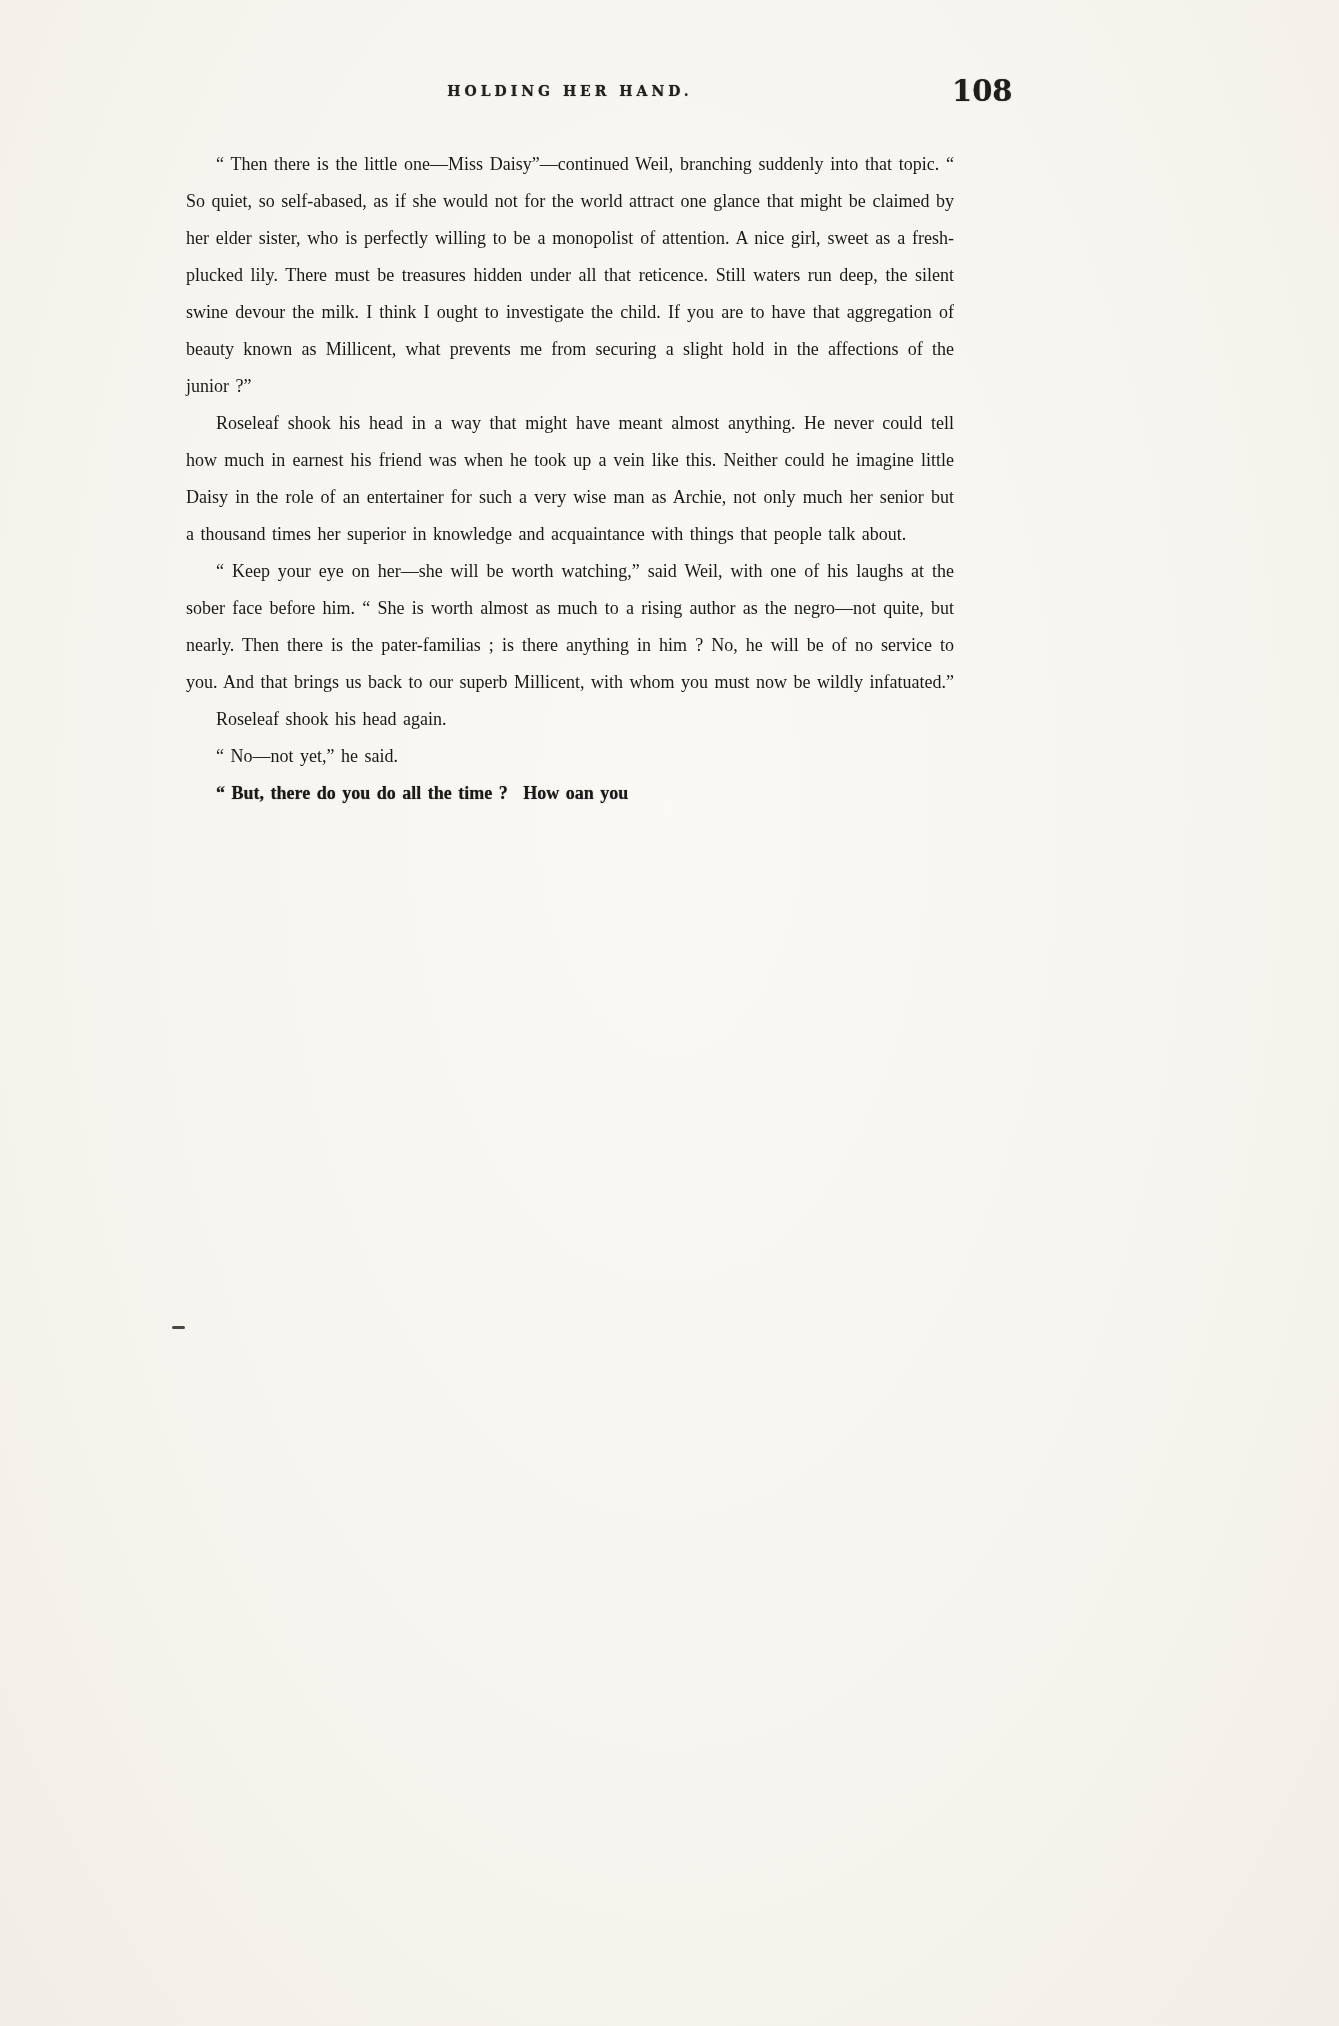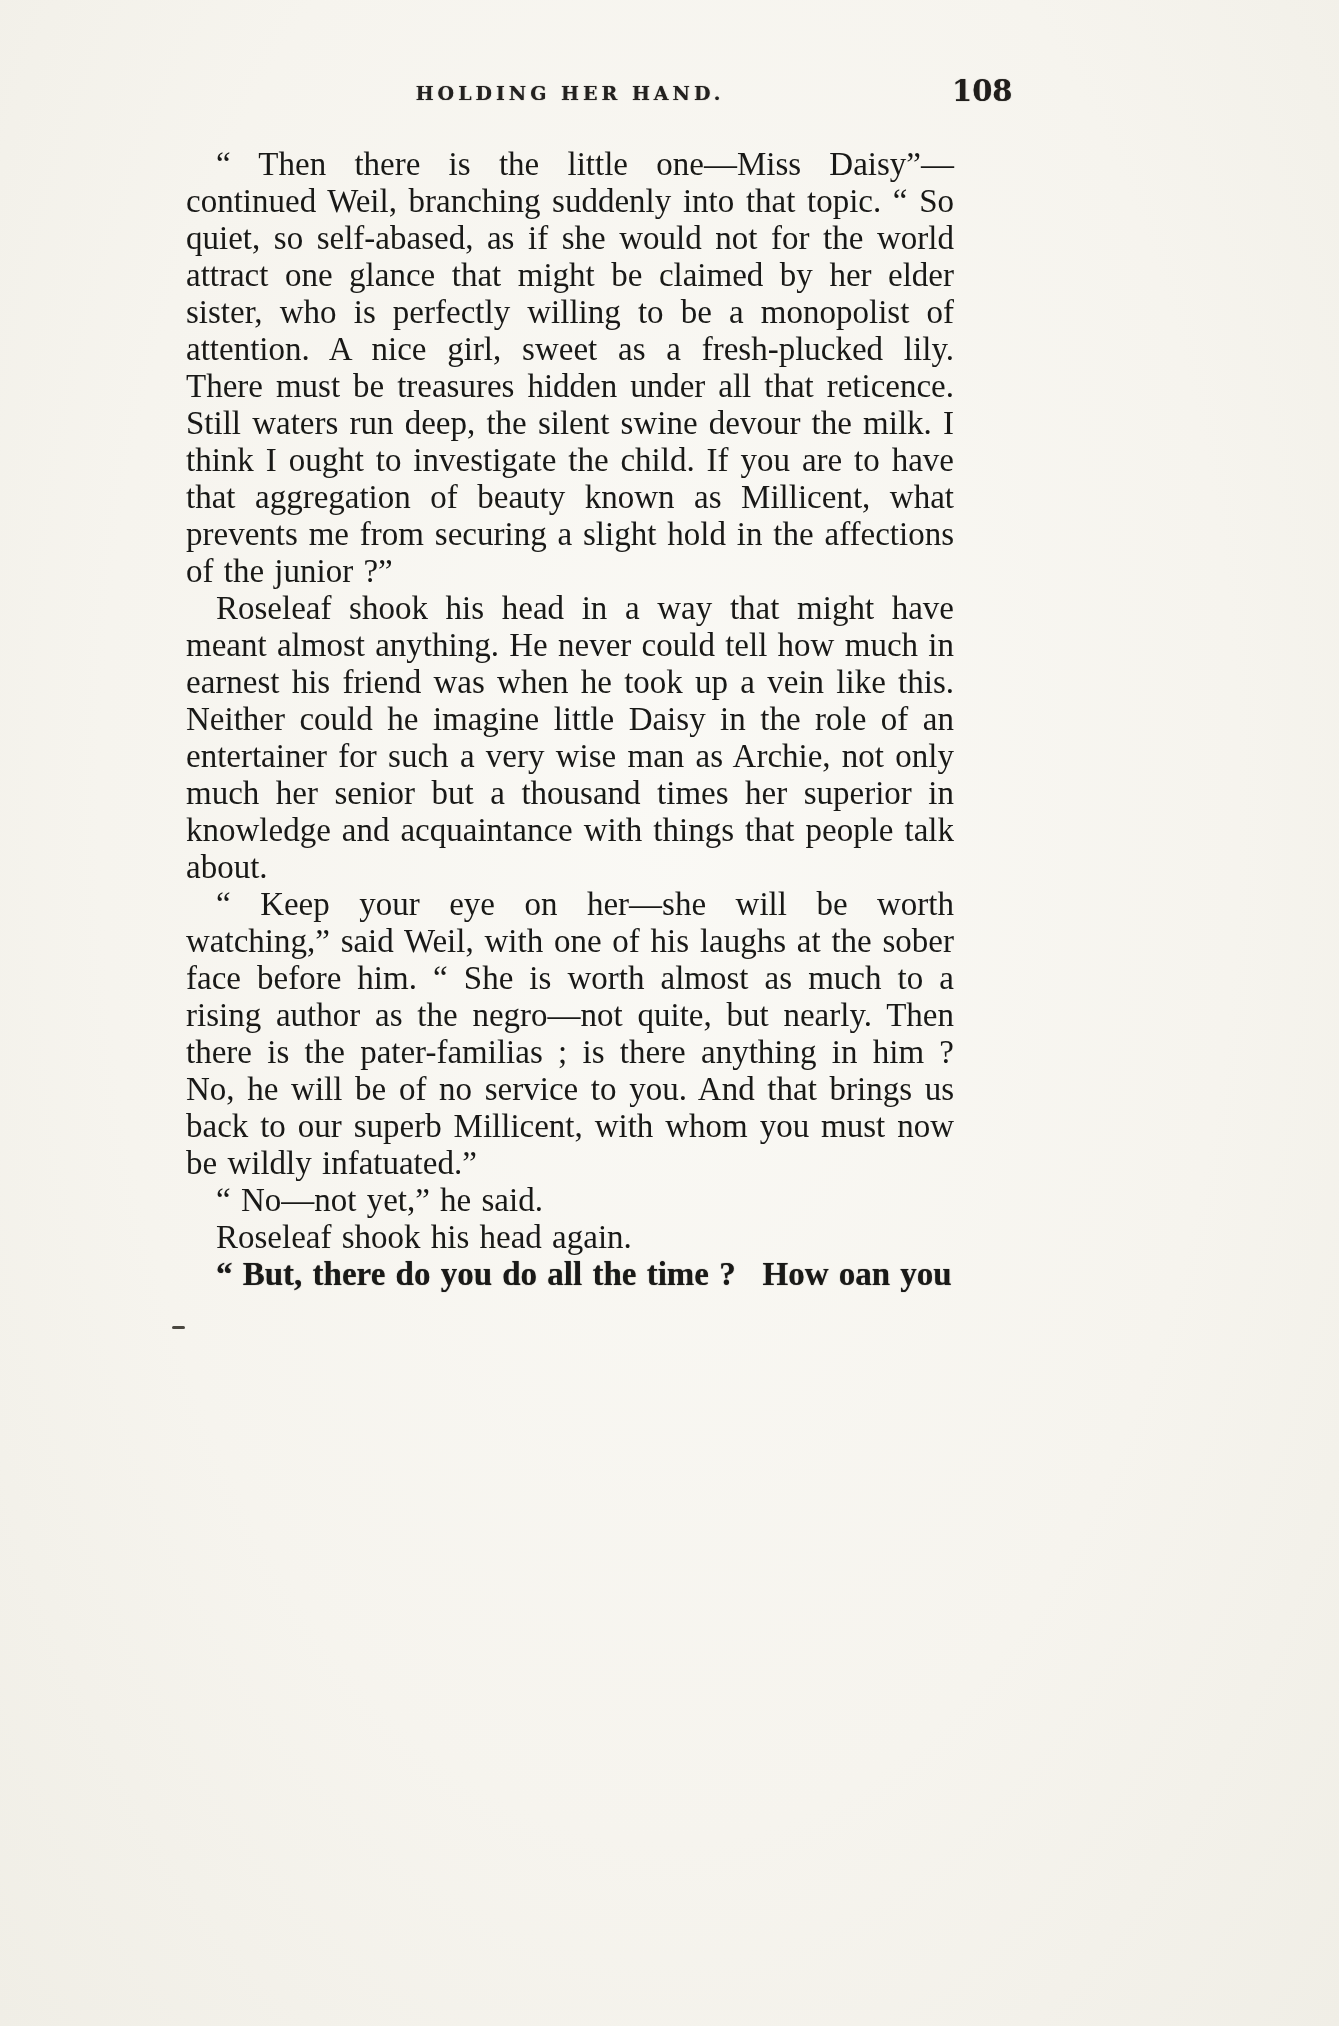--- a/index.html
+++ b/index.html
@@ -22,21 +22,21 @@
     position: absolute;
     top: 82px;
     left: 186px;
     width: 768px;
     text-align: center;
   }
   .header-title {
     display: inline-block;
     font-family: "DejaVu Serif", serif;
     font-weight: 700;
-    font-size: 19px;
+    font-size: 14px;
     letter-spacing: 4px;
     color: #23211f;
     text-shadow: 0 0 1px rgba(30,28,25,0.7);
   }
   .page-number {
     position: absolute;
     top: 74px;
     left: 952px;
     width: 60px;
     text-align: right;
@@ -44,21 +44,21 @@
     font-weight: 700;
     font-size: 29px;
     color: #201e1b;
     text-shadow: 0 0 1px rgba(30,28,25,0.6);
   }
   .text-block {
     position: absolute;
     top: 146px;
     left: 186px;
     width: 768px;
-    font-size: 33px;
+    font-size: 18px;
     line-height: 37px;
     text-align: justify;
     color: #191917;
     word-spacing: 2px;
   }
   .text-block p {
     margin: 0;
     padding: 0;
     text-indent: 30px;
   }
@@ -84,20 +84,20 @@
   <div class="running-header">
     <span class="header-title">HOLDING HER HAND.</span>
   </div>
 
   <div class="page-number">108</div>
 
   <div class="text-block">
     <p>“ Then there is the little one—Miss Daisy”—continued Weil, branching suddenly into that topic. “ So quiet, so self-abased, as if she would not for the world attract one glance that might be claimed by her elder sister, who is perfectly willing to be a monopolist of attention. A nice girl, sweet as a fresh-plucked lily. There must be treasures hidden under all that reticence. Still waters run deep, the silent swine devour the milk. I think I ought to investigate the child. If you are to have that aggregation of beauty known as Millicent, what prevents me from securing a slight hold in the affections of the junior ?”</p>
     <p>Roseleaf shook his head in a way that might have meant almost anything. He never could tell how much in earnest his friend was when he took up a vein like this. Neither could he imagine little Daisy in the role of an entertainer for such a very wise man as Archie, not only much her senior but a thousand times her superior in knowledge and acquaintance with things that people talk about.</p>
     <p>“ Keep your eye on her—she will be worth watching,” said Weil, with one of his laughs at the sober face before him. “ She is worth almost as much to a rising author as the negro—not quite, but nearly. Then there is the pater-familias ; is there anything in him ? No, he will be of no service to you. And that brings us back to our superb Millicent, with whom you must now be wildly infatuated.”</p>
+    <p>Roseleaf shook his head again.</p>
     <p>“ No—not yet,” he said.</p>
-    <p>Roseleaf shook his head again.</p>
     <p class="bold-line">“ But, there do you do all the time ?  How oan you</p>
   </div>
 
   <div class="scan-artifact"></div>
 
 </div>
 
 </body></html>

